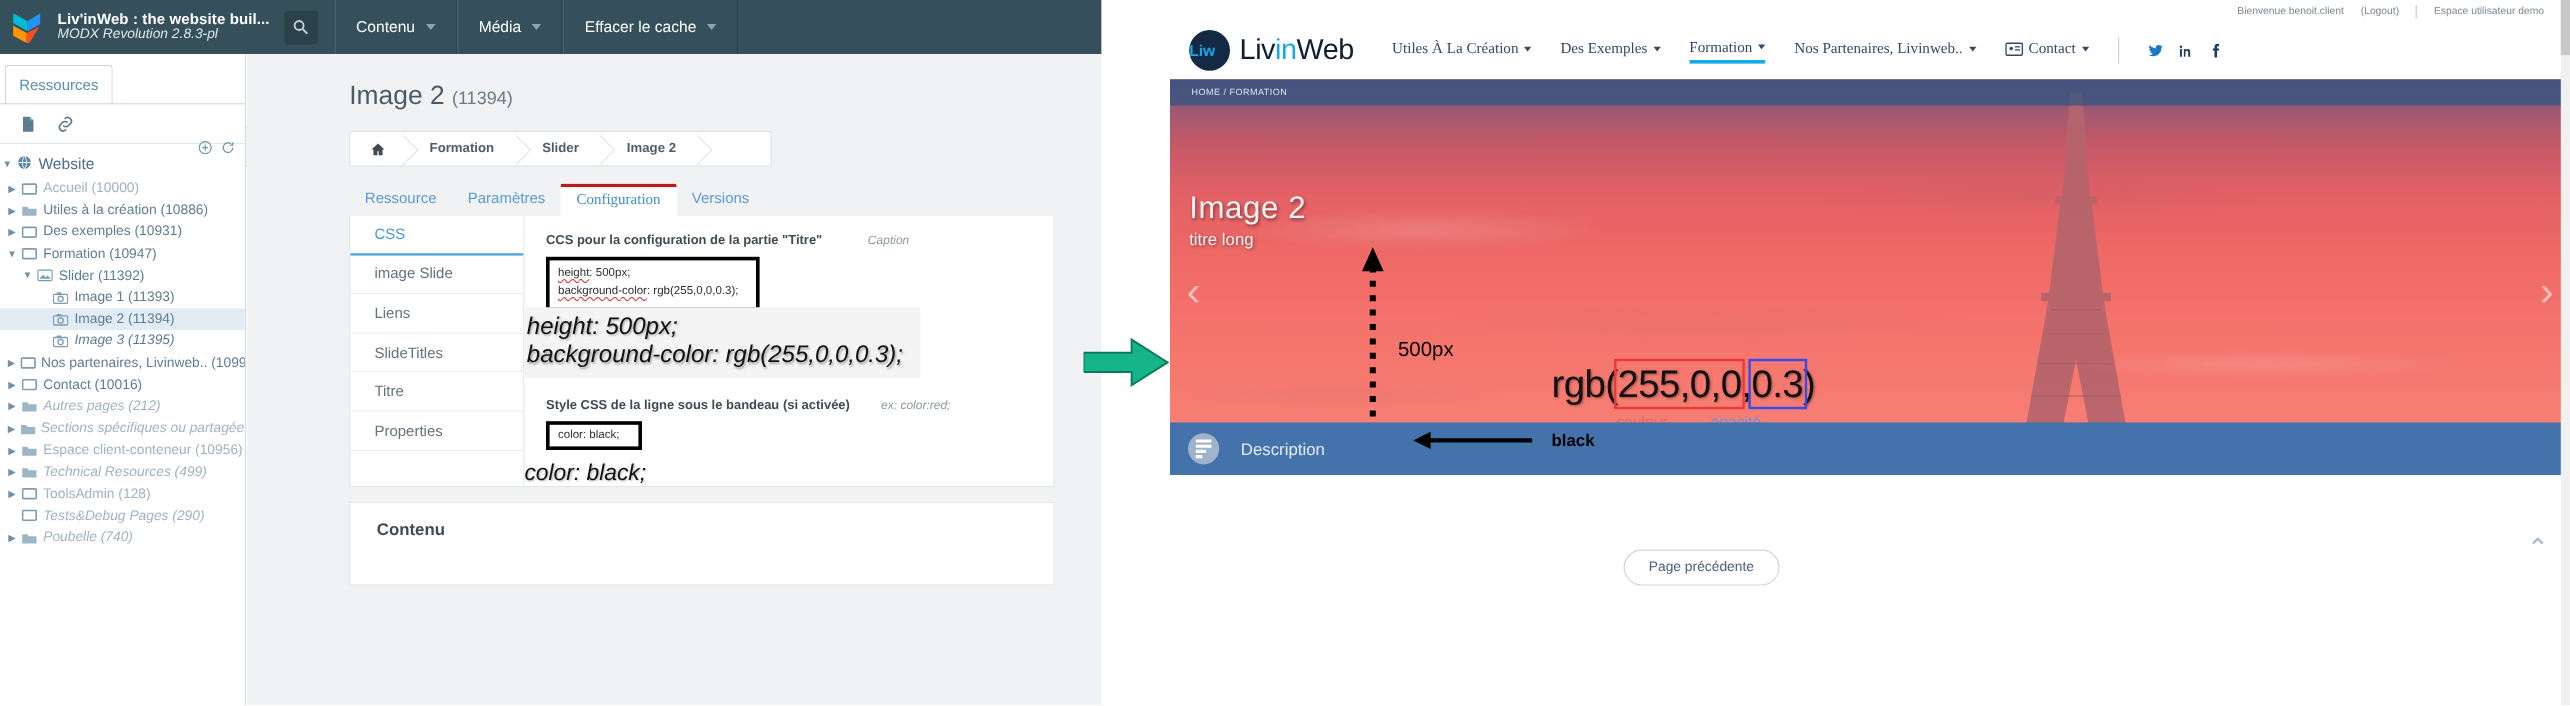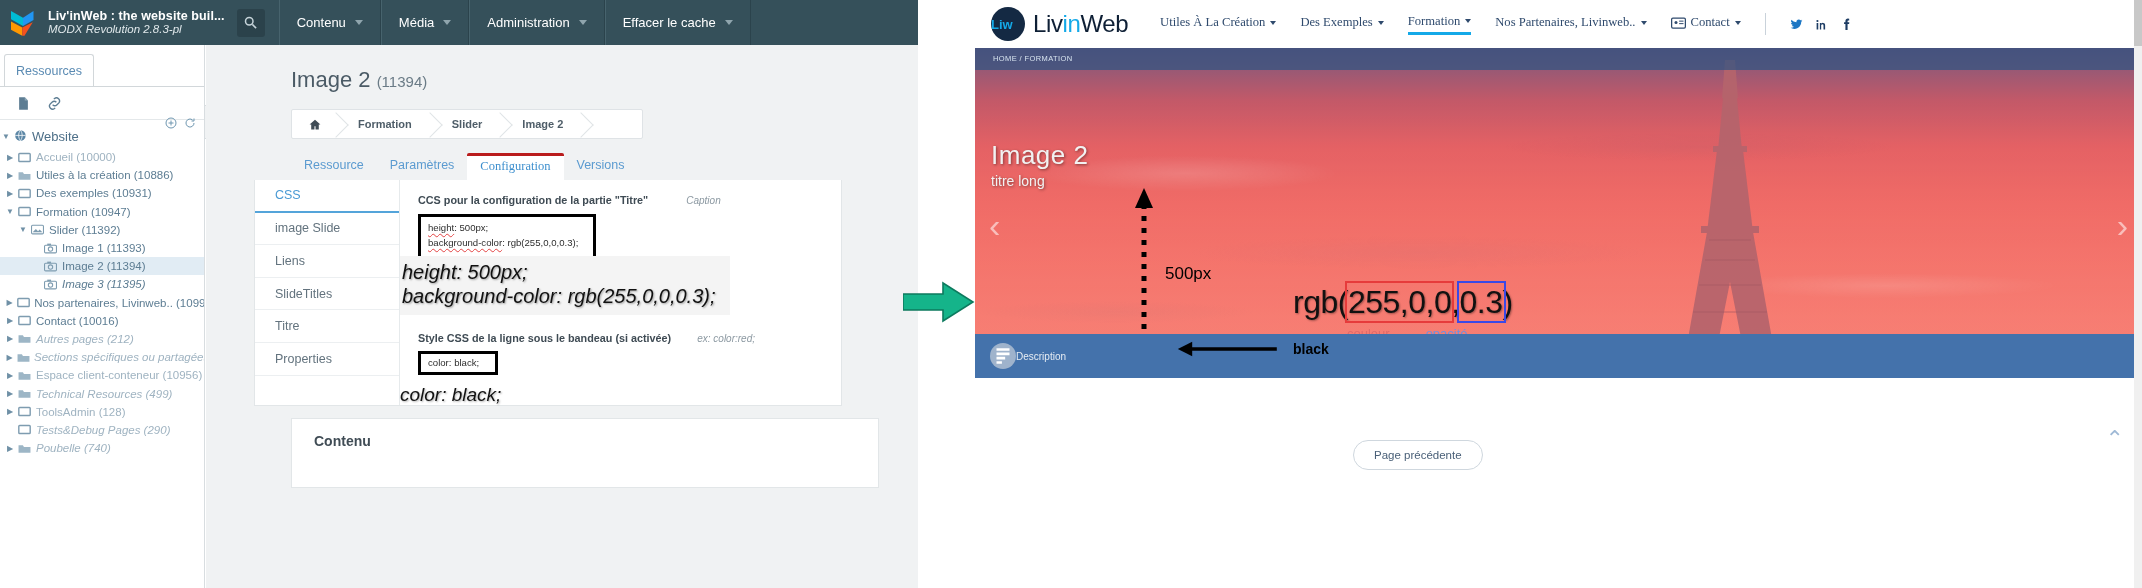--- a/index.html
+++ b/index.html
@@ -75,21 +75,21 @@
     border-top: 1px solid #e0e4e7; border-right: 1px solid #e0e4e7;
     transform: rotate(45deg); background: #fff; z-index: 2;
   }
   .crumb.home { padding: 0 16px; }
   .crumb.home svg { width: 14px; height: 13px; }
 
   .tabrow { margin: 14px 0 0 85px; display: flex; align-items: flex-start; height: 27px; }
   .tabrow .tb { font-size: 12.5px; color: #5b9bd0; padding: 5px 13px 6px; }
   .tabrow .tb.active { background: #fff; color: #3d8fce; border-top: 3px solid #b91c1c; padding-top: 3px; border-radius: 2px 2px 0 0; font-family: Liberation Serif, serif; }
 
-  .cfg-card { margin-left: 48px; width: 588px; height: 226px; background: #fff; border: 1px solid #e2e6e8; border-top: none; display: flex; }
+  .cfg-card { margin-left: 85px; width: 588px; height: 226px; background: #fff; border: 1px solid #e2e6e8; border-top: none; display: flex; }
   .vtabs { width: 145px; border-right: 1px solid #e6eaec; }
   .vtab { height: 32.6px; display: flex; align-items: center; padding-left: 20px; font-size: 12.5px; color: #63737e; border-bottom: 1px solid #eceff1; }
   .vtab.active { color: #4a9ad4; border-bottom: 2px solid #54a4da; background: #fff; }
   .cfg-body { flex: 1; padding: 14px 0 0 18px; position: relative; }
   .fld-label { font-size: 10.8px; font-weight: 700; color: #3f4b54; }
   .fld-hint { font-size: 10px; font-style: italic; color: #8b98a1; }
   .code-box {
     margin-top: 8px; width: 178px; border: 3px solid #000; background: #fff;
     padding: 4px 7px 5px; font-size: 9.6px; color: #2e2e2e; line-height: 1.55;
   }
@@ -147,21 +147,21 @@
   .hero-band { position: absolute; left: 0; top: 0; width: 1167px; height: 22px; background: rgba(46,84,130,.72); }
   .hero-band .bc { font-size: 7.5px; color: #d8e4f0; padding: 6px 0 0 18px; letter-spacing: .4px; }
   .slide-title { position: absolute; left: 16px; top: 92px; color: #f2f2f2; }
   .slide-title .t1 { font-size: 26px; letter-spacing: .5px; text-shadow: 1px 1px 3px rgba(0,0,0,.45); }
   .slide-title .t2 { font-size: 14px; margin-top: 2px; text-shadow: 1px 1px 3px rgba(0,0,0,.45); }
   .chev { position: absolute; top: 48%; color: rgba(255,255,255,.55); font-size: 34px; font-weight: 300; }
   .chev.l { left: 14px; } .chev.r { right: 14px; }
 
   .desc-bar { position: absolute; left: 0; bottom: 0; width: 1167px; height: 44px; background: #4472ab; display: flex; align-items: center; }
   .desc-ic { width: 26px; height: 26px; border-radius: 50%; background: #9fb3cc; margin-left: 15px; display: flex; align-items: center; justify-content: center; }
-  .desc-txt { color: #e6ecf3; font-size: 10px; }
+  .desc-txt { color: #e6ecf3; font-size: 14px; margin-left: 18px; }
 
   .site-foot { position: relative; height: 142px; background: #fff; }
   .back-btn {
     position: absolute; left: 378px; top: 62px; padding: 8px 20px; border-radius: 16px;
     border: 1px solid #cfd7de; background: #fff; color: #4a6078; font-size: 11.5px;
   }
   .scroll-top { position: absolute; right: 18px; top: 48px; color: #9fb9d6; font-size: 22px; }
   .site-scrollbar { position: absolute; right: 0; top: 0; width: 8px; height: 588px; background: #f0f0f0; }
   .site-scrollbar .thumb { position: absolute; top: 0; right: 0; width: 8px; height: 46px; background: #c8c8c8; }
 
@@ -208,24 +208,20 @@
       <div class="topnav">
         <div class="mi first">
           <span>Contenu</span>
           <span class="caret-d"></span>
         </div>
         <div class="mi">
           <span>Média</span>
           <span class="caret-d"></span>
         </div>
         <div class="mi">
-          <span>Administration</span>
-          <span class="caret-d"></span>
-        </div>
-        <div class="mi">
           <span>Effacer le cache</span>
           <span class="caret-d"></span>
         </div>
       </div>
     </div>
 
     <div class="mgr-side">
       <div class="res-tab">Ressources</div>
       <div class="tab-rule"></div>
       <div class="side-icons">
@@ -491,20 +487,26 @@
       </div>
     </div>
   </div>
 
   <svg class="green-arrow" viewBox="0 0 72 42">
     <path d="M0 13 H40 V2 L70 21 L40 40 V29 H0 Z" fill="#15b48a" stroke="#0d7a5e" stroke-width="1.6"></path>
   </svg>
 
   <div class="site">
 
+    <div class="site-util">
+      <span>Bienvenue benoit.client</span>
+      <span>(Logout)</span>
+      <span class="sep"></span>
+      <span>Espace utilisateur demo</span>
+    </div>
 
     <div class="site-head">
       <div class="lw-logo">
         <div class="lw-circle">
           <span style="color:#14a9e8;font-size:13px;font-weight:700;">Liw</span>
         </div>
         <div class="lw-txt">
           <span class="c2">Liv</span><span class="c1">in</span><span class="c2">Web</span>
         </div>
       </div>

